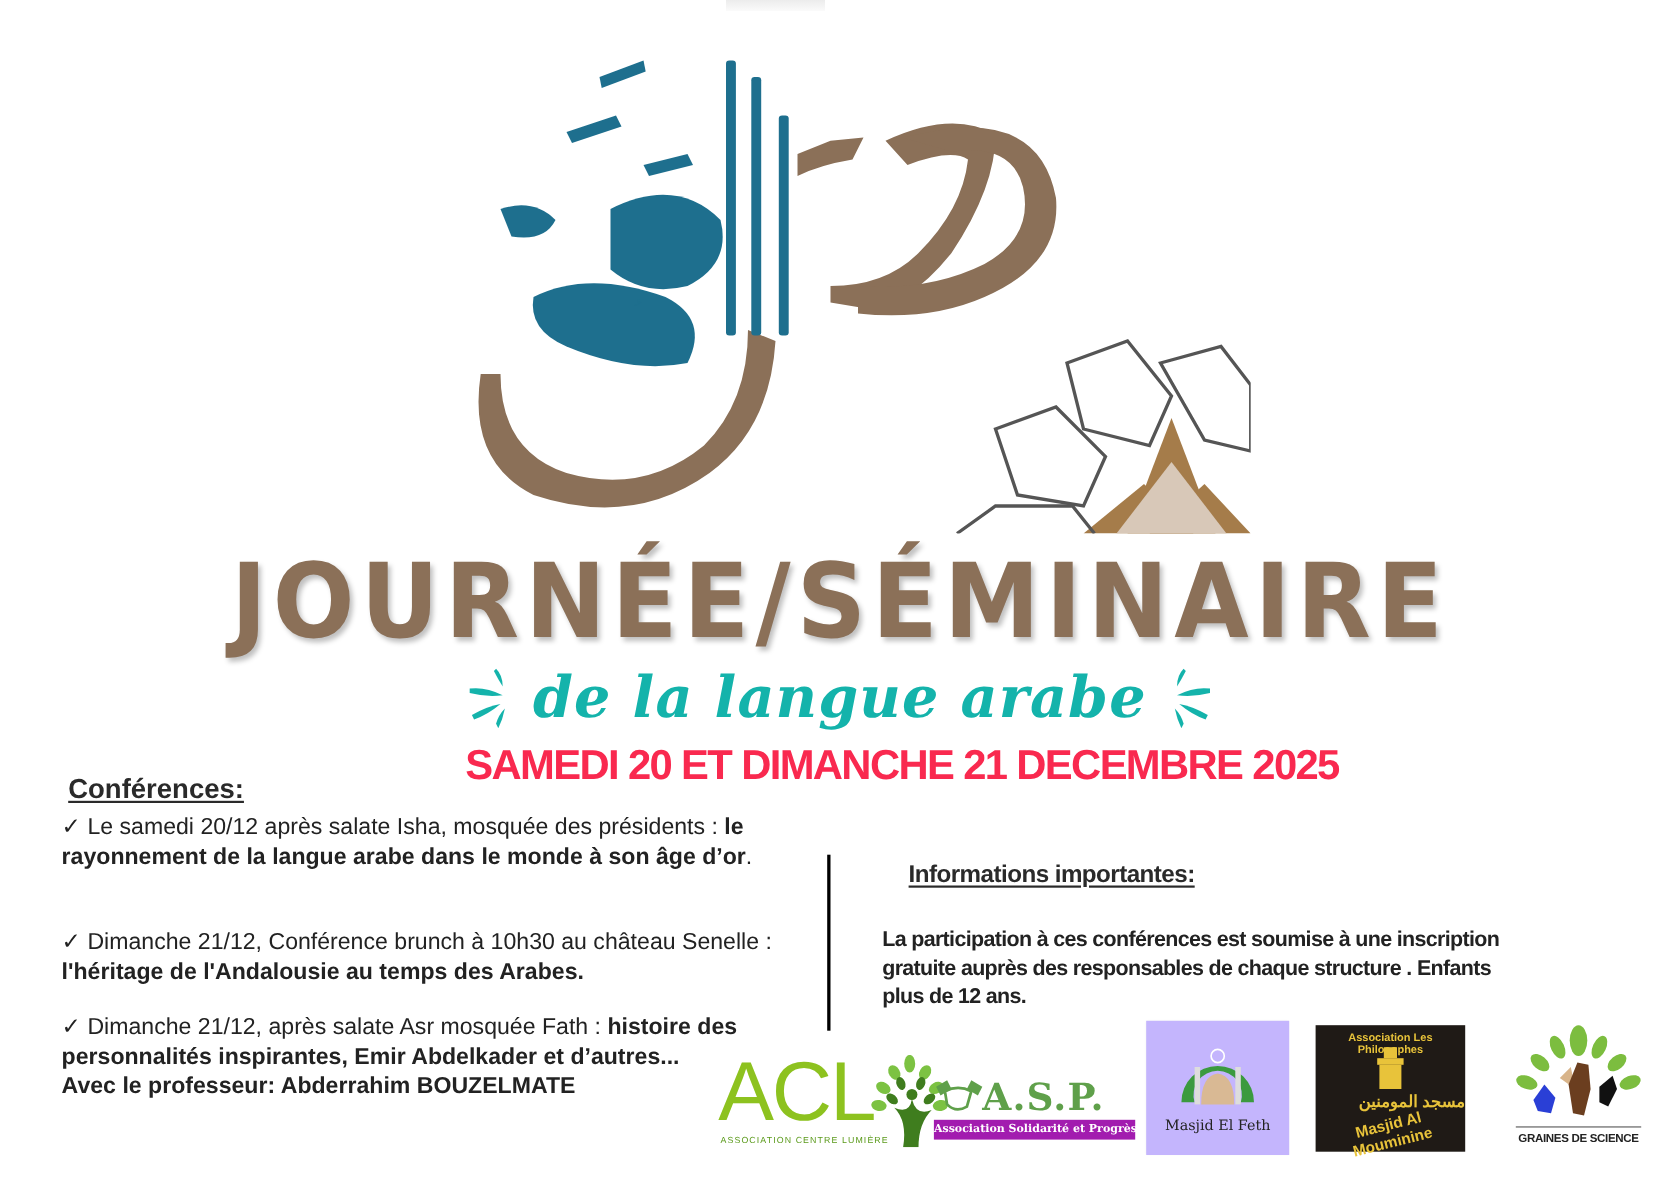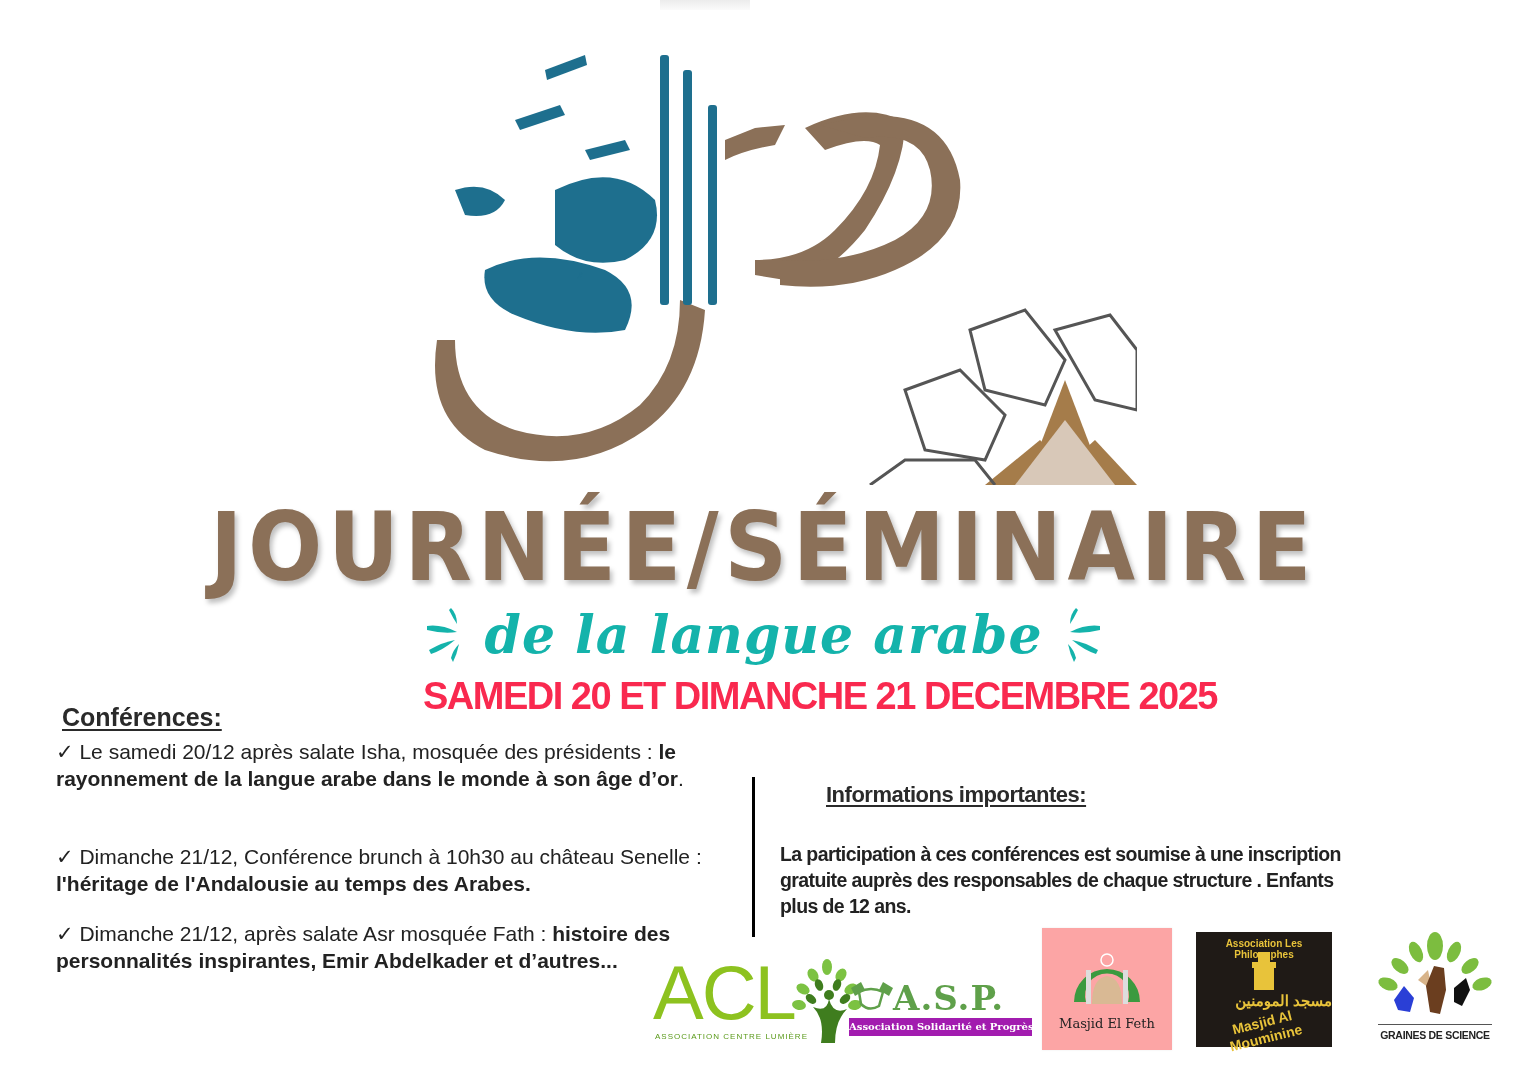--- a/index.html
+++ b/index.html
@@ -23,34 +23,34 @@
     .conf-title { left: 62px; top: 703px; font-weight: bold; font-size: 25px; color: #2a2a2a; text-decoration: underline; text-underline-offset: 3px; text-align: center; }
     .conf { left: 56px; width: 690px; font-size: 21px; line-height: 27px; color: #222; }
     .conf b { font-weight: bold; }
     .c1 { top: 738px; }
     .c2 { top: 843px; }
     .c3 { top: 920px; }
 
     .divider { left: 752px; top: 777px; width: 3px; height: 160px; background: #000; }
 
     .info-title { left: 806px; top: 782px; font-weight: bold; font-size: 22px; color: #2a2a2a; text-decoration: underline; text-underline-offset: 3px; letter-spacing: -0.5px; margin-left: 20px; }
-    .info-text { left: 780px; top: 841px; width: 590px; font-weight: bold; font-size: 19.5px; line-height: 26px; color: #222; letter-spacing: -0.6px; }
+    .info-text { left: 802px; top: 841px; width: 590px; font-weight: bold; font-size: 19.5px; line-height: 26px; color: #222; letter-spacing: -0.6px; }
 
     
     .acl { left: 634px; top: 955px; width: 210px; height: 90px; margin-left: 19px; }
     .acl-letters { position: absolute; left: 0; top: 0; font-size: 76px; line-height: 76px; color: #8dc21f; font-family: "Liberation Sans", sans-serif; letter-spacing: -2px; }
     .acl-sub { position: absolute; left: 2px; top: 77px; font-size: 8px; color: #5a9a1a; letter-spacing: 1px; white-space: nowrap; }
     .acl-tree { position: absolute; left: 138px; top: 4px; width: 72px; height: 84px; }
 
     .asp { left: 849px; top: 978px; width: 185px; height: 62px; }
     .asp-big { position: absolute; left: 44px; top: 0; font-family: "DejaVu Serif", serif; font-weight: bold; font-size: 34px; color: #5fa04a; letter-spacing: 1px; }
     .asp-band { position: absolute; left: 0; top: 40px; width: 183px; height: 18px; background: #a21caf; color: #fff; font-family: "DejaVu Serif", serif; font-weight: bold; font-size: 10px; line-height: 18px; text-align: center; white-space: nowrap; }
     .asp-hand { position: absolute; left: 0; top: 2px; width: 46px; height: 34px; }
 
-    .umaa { left: 1042px; top: 928px; width: 130px; height: 122px; background: #fca5a5; box-shadow: 0 0 2px rgba(0,0,0,0.08); }
+    .umaa { left: 1042px; top: 928px; width: 130px; height: 122px; background: #c4b5fd; box-shadow: 0 0 2px rgba(0,0,0,0.08); }
     .umaa svg { position: absolute; left: 28px; top: 20px; }
     .umaa-name { position: absolute; left: 0; width: 130px; top: 88px; text-align: center; font-family: "DejaVu Serif", serif; font-size: 13px; color: #222; }
 
     .moum { left: 1196px; top: 932px; width: 136px; height: 115px; background: #1f1a16; }
     .moum-top { position: absolute; left: 0; width: 136px; top: 6px; text-align: center; font-size: 10px; font-weight: bold; color: #e8c33a; }
     .moum-ar { position: absolute; left: 0; width: 136px; top: 60px; text-align: right; font-size: 15px; font-weight: bold; color: #e8c33a; direction: rtl; }
     .moum-lat { position: absolute; left: 0; width: 136px; top: 82px; text-align: center; font-size: 14px; font-weight: bold; color: #e8c33a; transform: rotate(-14deg); }
     .moum svg { position: absolute; left: 50px; top: 18px; }
 
     .graines { left: 1370px; top: 930px; width: 130px; height: 115px; }
@@ -119,20 +119,21 @@
 <div class="abs conf-title">Conférences:</div>
 
 <div class="abs conf c1">
   <span>✓</span><span> Le samedi 20/12 après salate Isha, mosquée des présidents : </span><b>le rayonnement de la langue arabe dans le monde à son âge d’or</b><span>.</span>
 </div>
 <div class="abs conf c2">
   <span>✓</span><span> Dimanche 21/12, Conférence brunch à 10h30 au château Senelle : </span><b>l'héritage de l'Andalousie au temps des Arabes.</b>
 </div>
 <div class="abs conf c3">
   <span>✓</span><span> Dimanche 21/12, après salate Asr mosquée Fath : </span><b>histoire des personnalités inspirantes, Emir Abdelkader et d’autres...</b><br>
+  <b>Avec le professeur: Abderrahim BOUZELMATE</b>
 </div>
 
 <div class="abs divider"></div>
 
 <div class="abs info-title">Informations importantes:</div>
 <div class="abs info-text">La participation à ces conférences est soumise à une inscription gratuite auprès des responsables de chaque structure . Enfants plus de 12 ans.</div>
 
 <div class="abs acl">
   <div class="acl-letters">ACL</div>
   <div class="acl-sub">ASSOCIATION  CENTRE  LUMIÈRE</div>

